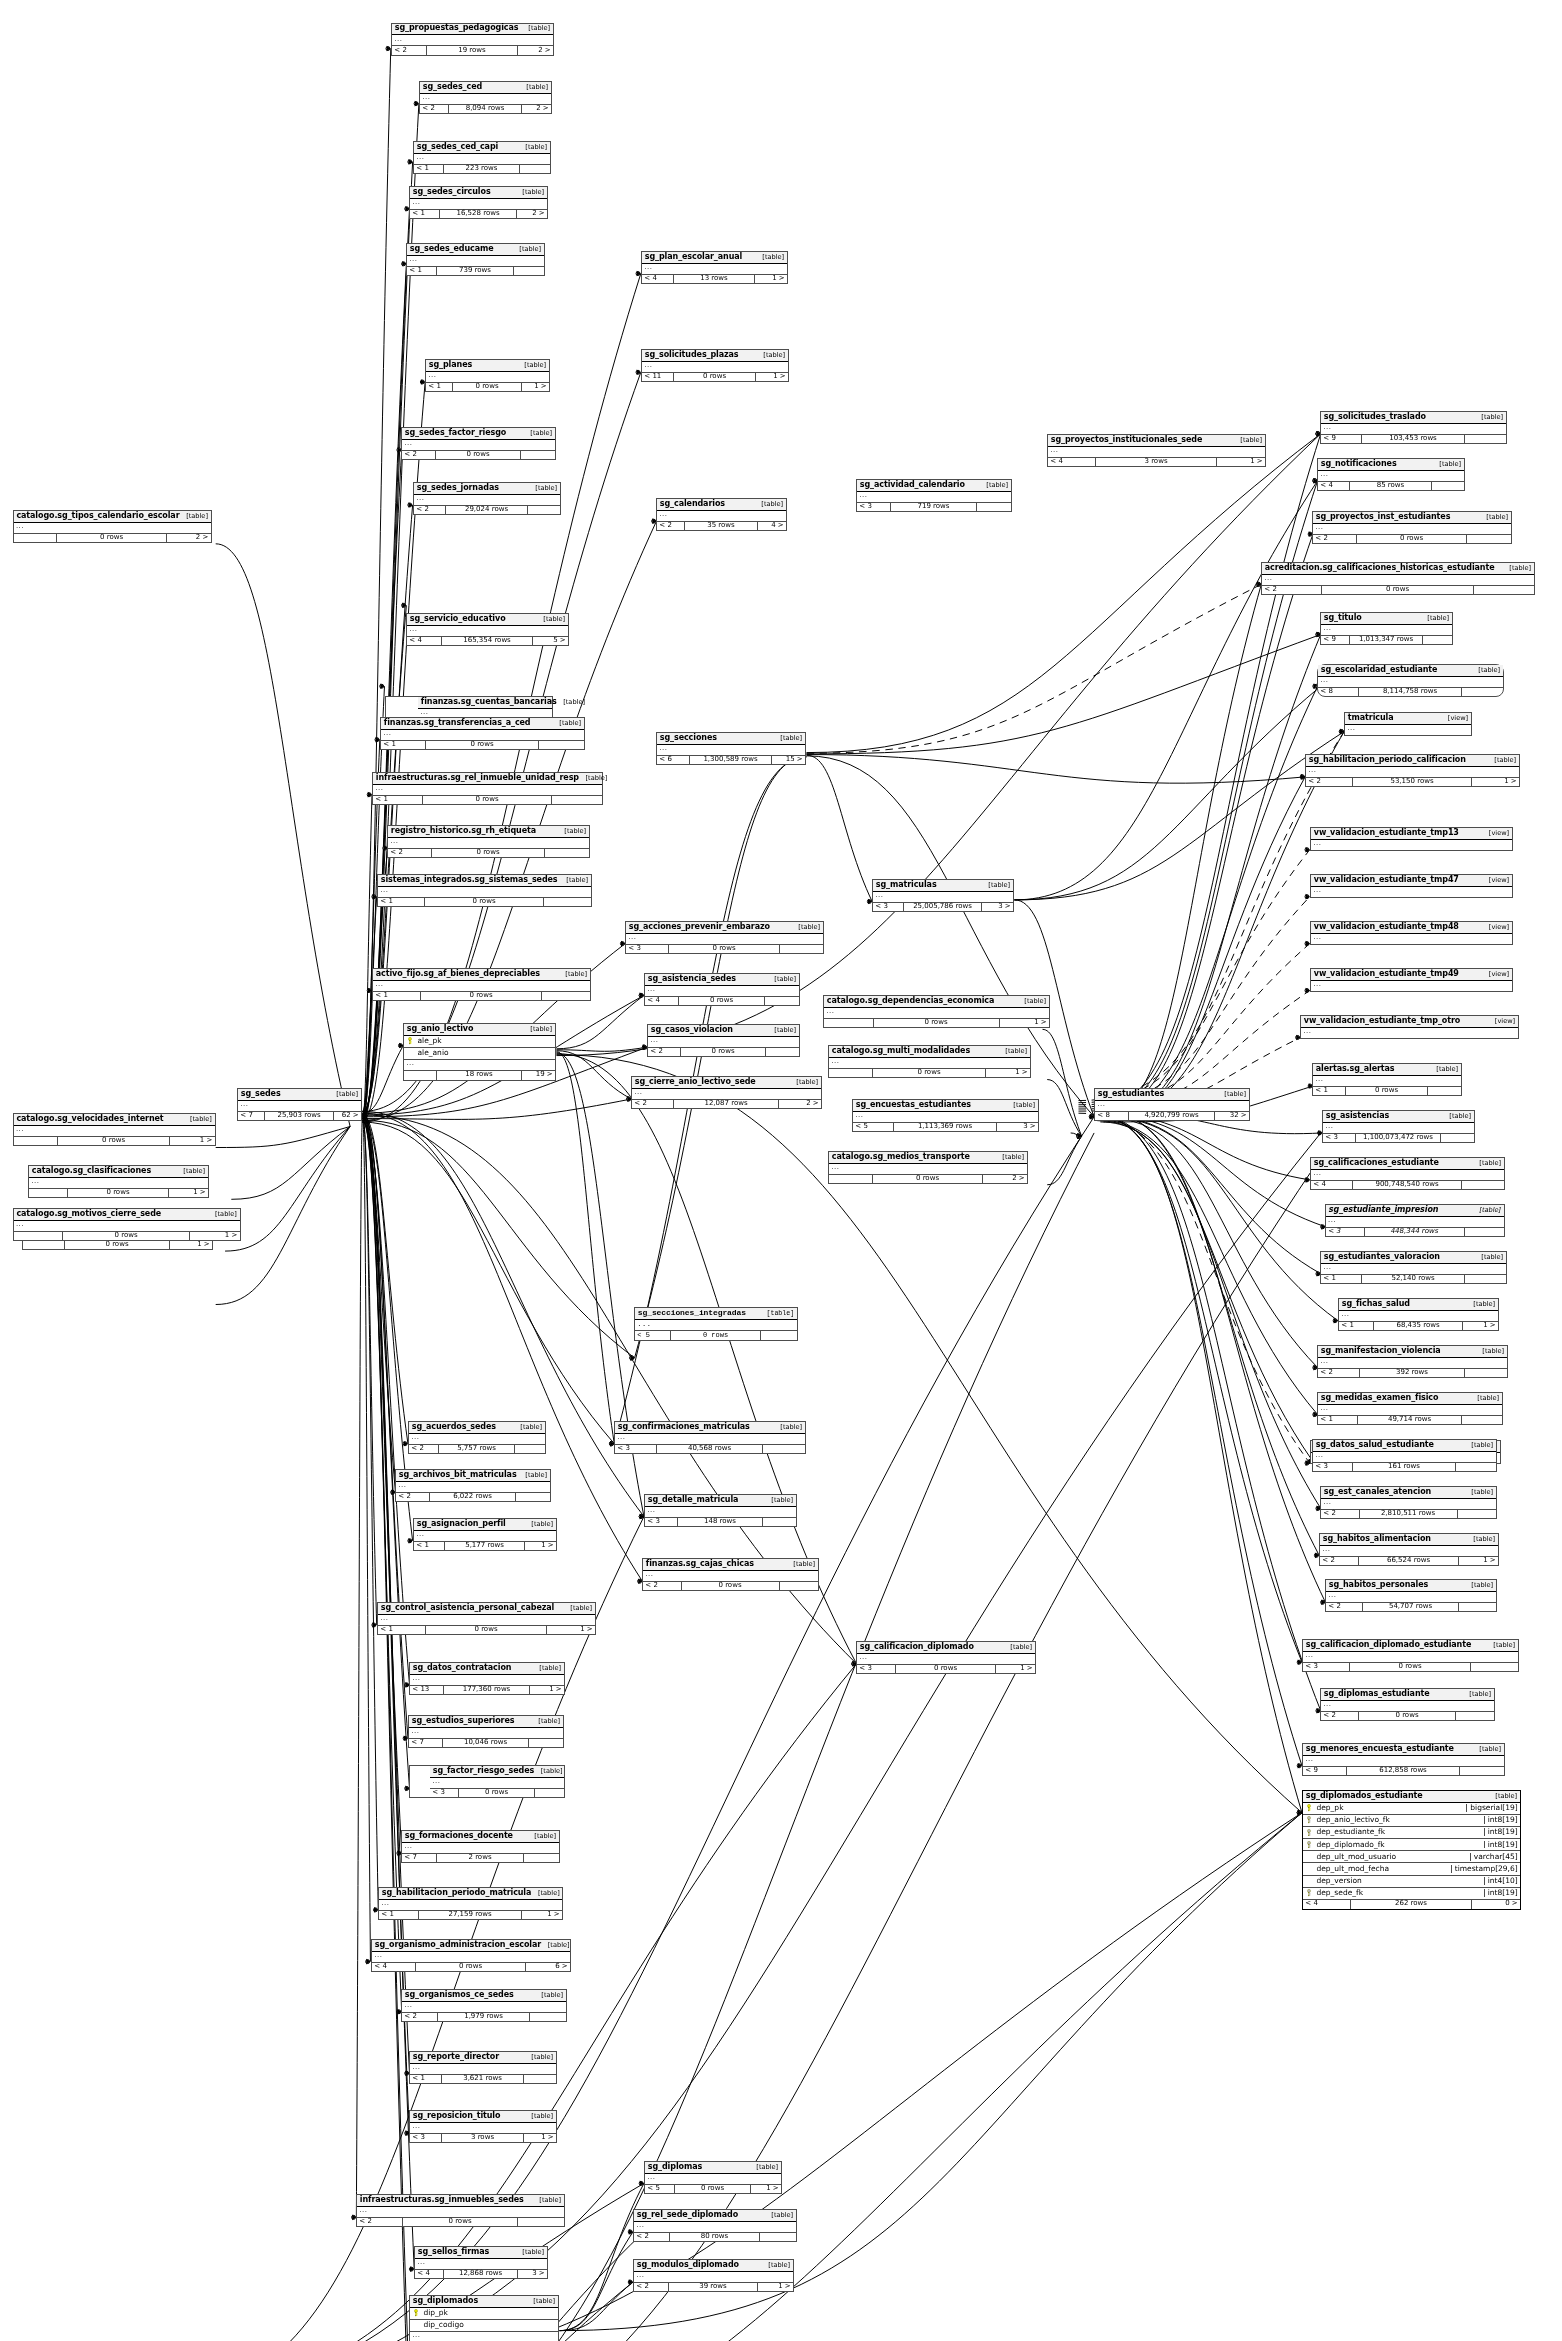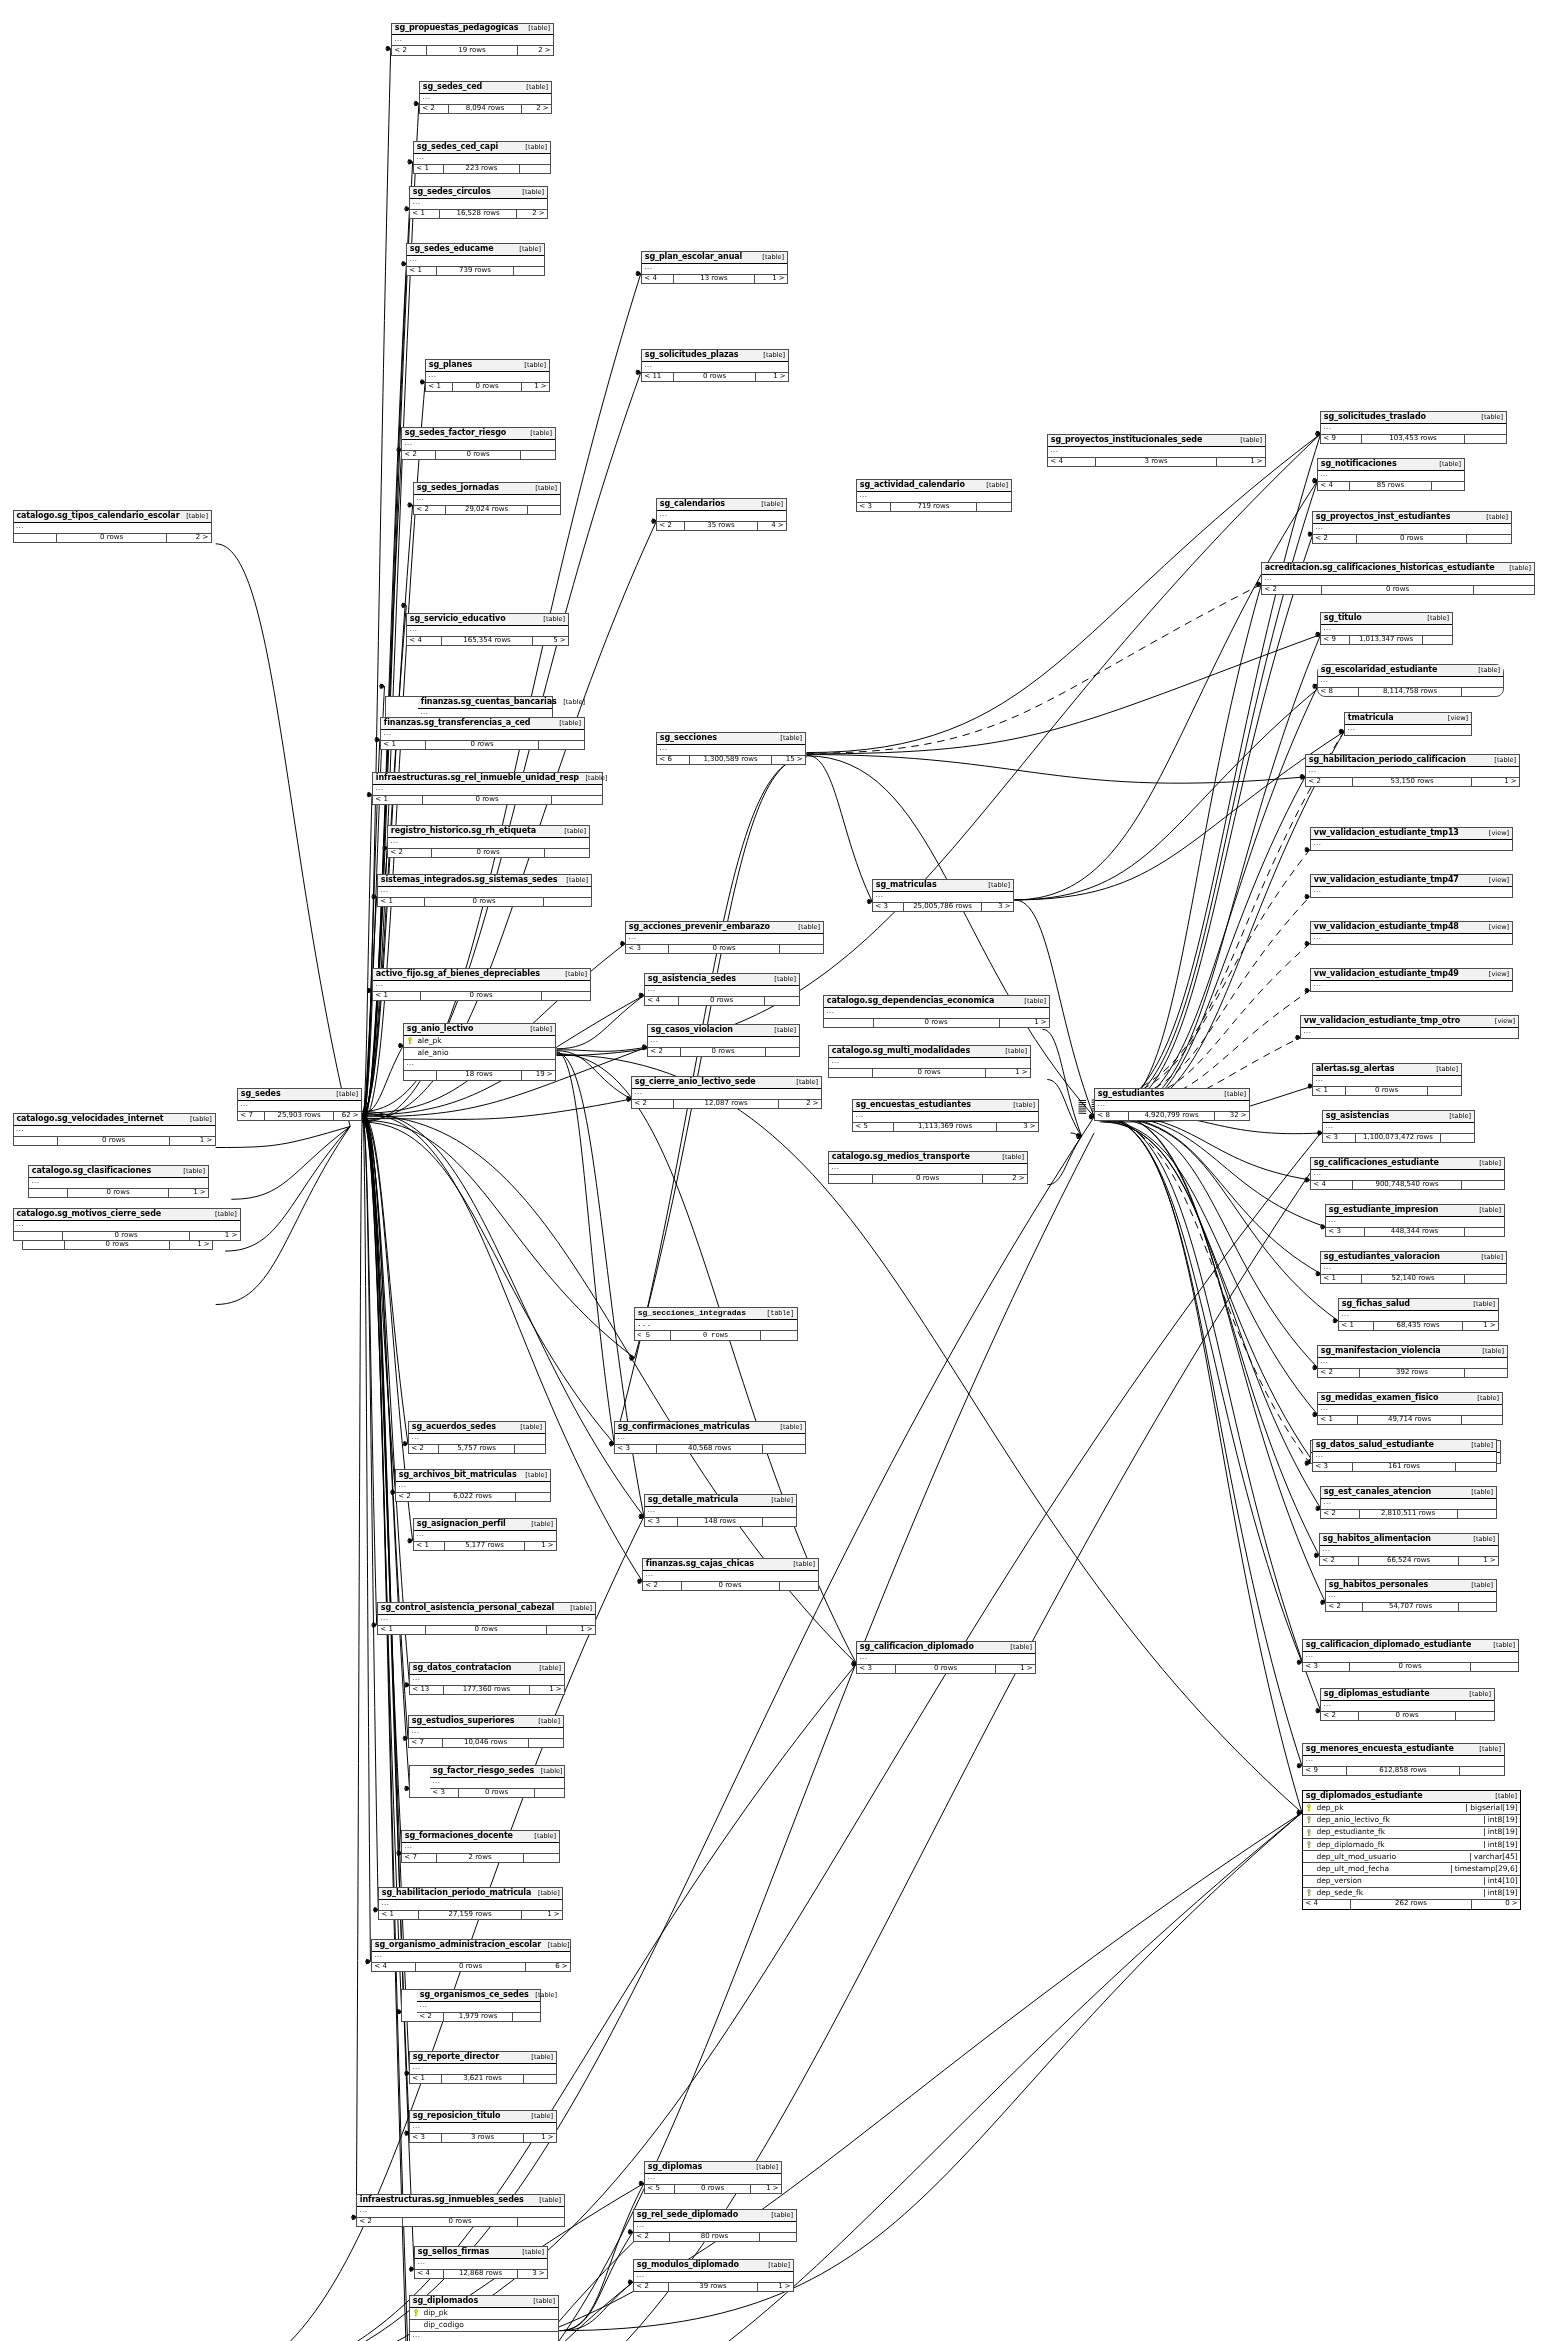--- a/index.html
+++ b/index.html
@@ -931,21 +931,21 @@
           <span class="tname">catalogo.sg_medios_transporte</span>
           <span class="ttype">[table]</span>
         </div>
         <div class="body">...</div>
         <div class="foot">
           <div class="c1"></div>
           <div class="c2">0 rows</div>
           <div class="c3">2 &gt;</div>
         </div>
       </div>
-      <div class="tbl" style="left: 1325px; top: 1204px; width: 180px;">
+      <div class="tbl" style="left: 1325px; top: 1204px; width: 180px; font-style: italic;">
         <div class="hdr">
           <span class="tname">sg_estudiante_impresion</span>
           <span class="ttype">[table]</span>
         </div>
         <div class="body">...</div>
         <div class="foot">
           <div class="c1">&lt; 3</div>
           <div class="c2">448,344 rows</div>
           <div class="c3"></div>
         </div>
@@ -1262,21 +1262,21 @@
           <span class="tname">sg_organismo_administracion_escolar</span>
           <span class="ttype">[table]</span>
         </div>
         <div class="body">...</div>
         <div class="foot">
           <div class="c1">&lt; 4</div>
           <div class="c2">0 rows</div>
           <div class="c3">6 &gt;</div>
         </div>
       </div>
-      <div class="tbl" style="left: 401px; top: 1989px; width: 140px; padding-left: 15px;">
+      <div class="tbl" style="left: 401px; top: 1989px; width: 166px;">
         <div class="hdr">
           <span class="tname">sg_organismos_ce_sedes</span>
           <span class="ttype">[table]</span>
         </div>
         <div class="body">...</div>
         <div class="foot">
           <div class="c1">&lt; 2</div>
           <div class="c2">1,979 rows</div>
           <div class="c3"></div>
         </div>

